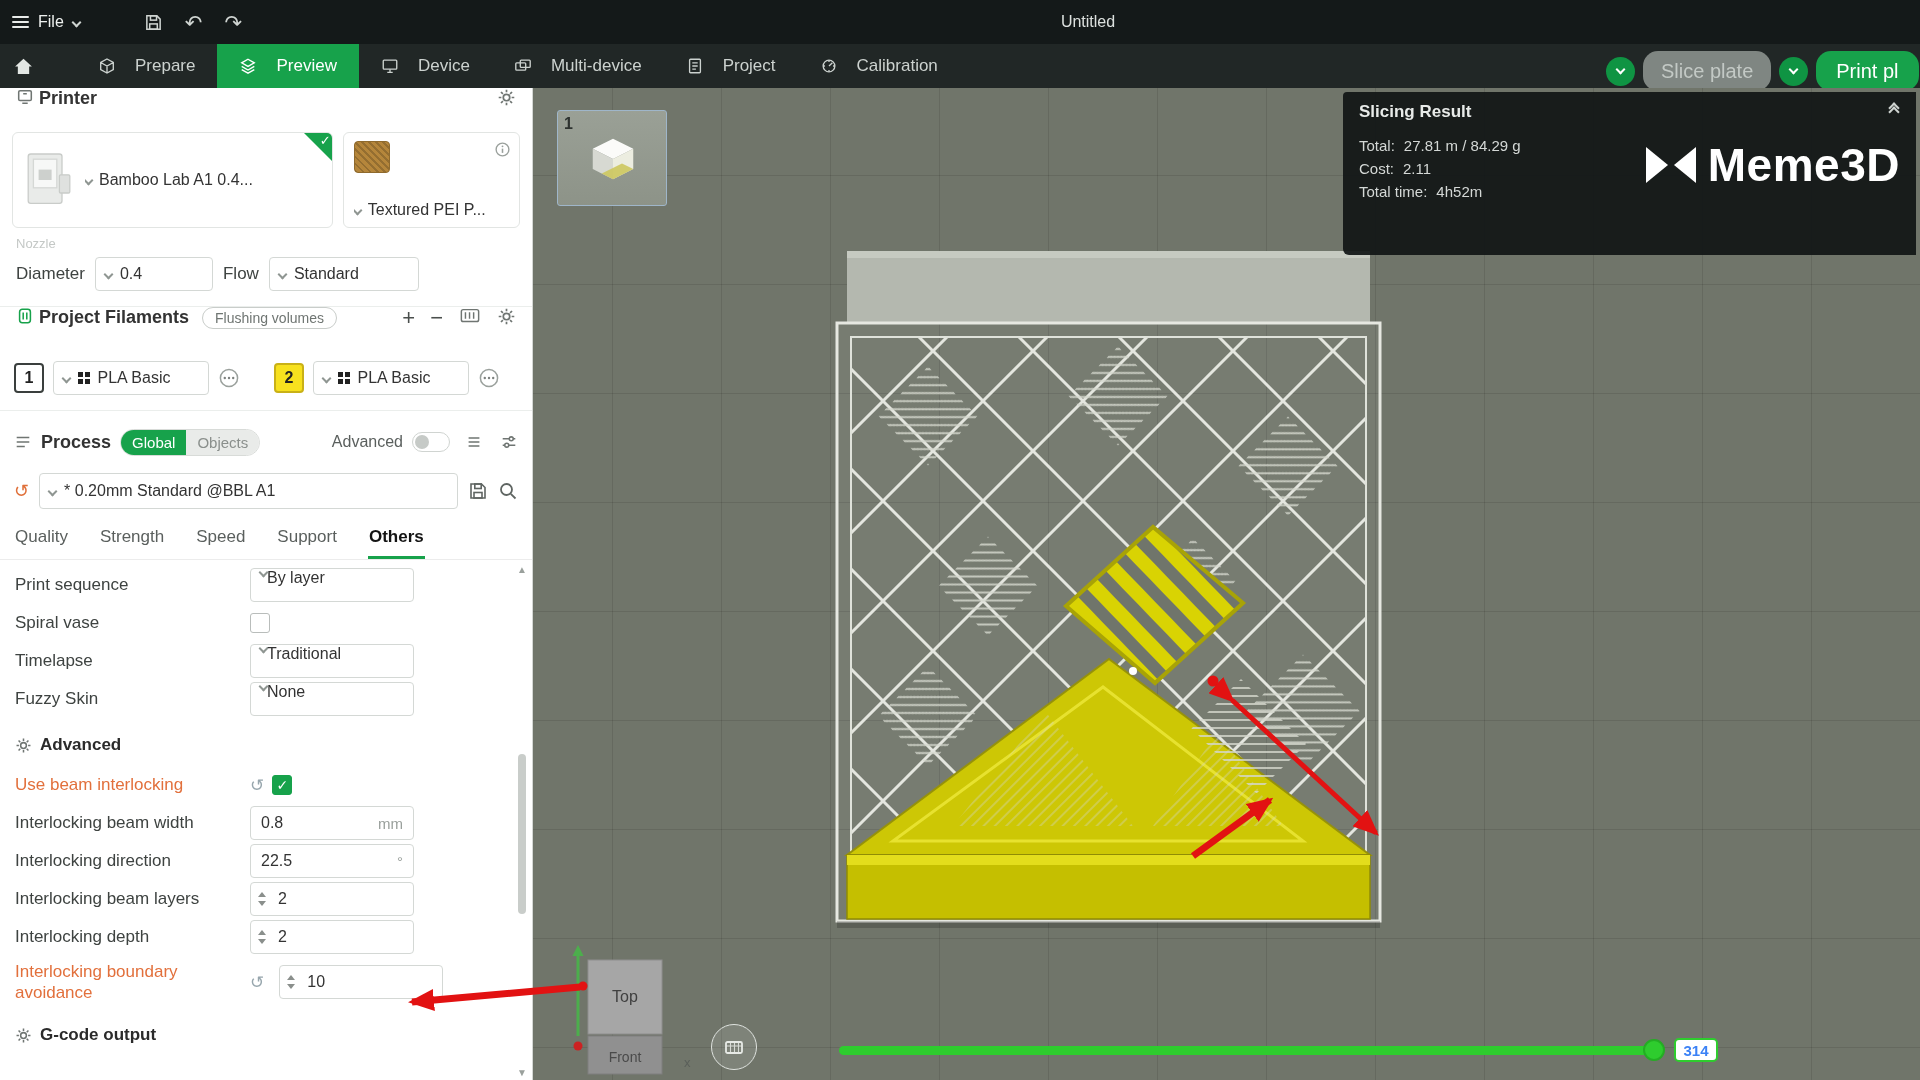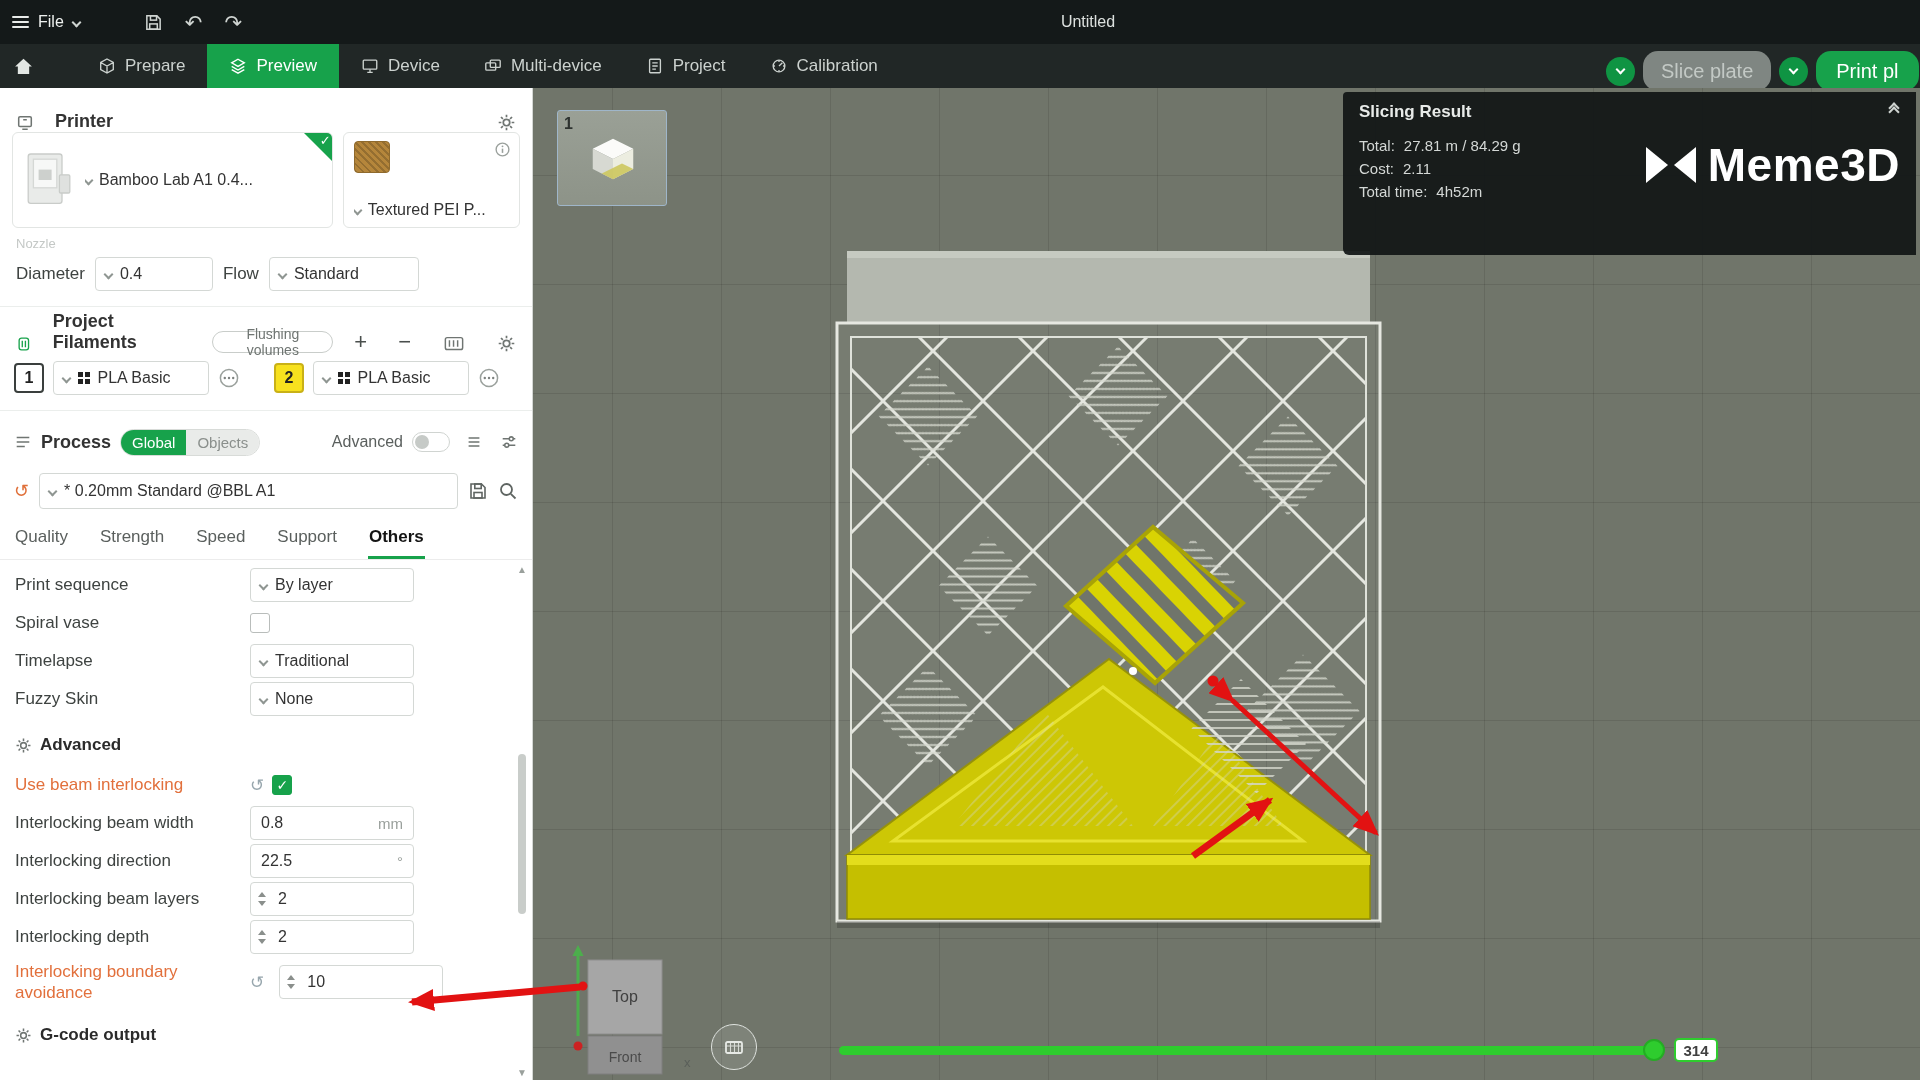--- a/index.html
+++ b/index.html
@@ -17,35 +17,35 @@
 .chev.white{border-color:#fff}
 .chev.up{transform:rotate(-135deg)}
 .tb-icons{display:flex;align-items:center;gap:22px;margin-left:64px}
 .tb-btn{background:none;border:none;color:#cfd4d1;font-size:21px;line-height:1;cursor:pointer;display:flex;align-items:center}
 .tb-title{position:absolute;left:1088px;transform:translateX(-50%);color:#dde1df;font-size:16px}
 
 
 .navbar{height:44px;flex:0 0 44px;background:#212726;display:flex;align-items:center;position:relative}
 .home-btn{width:46px;height:44px;display:flex;align-items:center;justify-content:center;background:none;border:none;cursor:pointer}
 .nav-tabs{display:flex;margin-left:30px;height:44px}
-.nav-tab{display:flex;align-items:center;gap:9px;padding:0 22px;color:#ccd2cf;font-size:17px;cursor:pointer;background:none;border:none}
+.nav-tab{display:flex;align-items:center;gap:19px;padding:0 22px;color:#ccd2cf;font-size:17px;cursor:pointer;background:none;border:none}
 .nav-tab.active{background:#17a24b;color:#fff}
 .nav-right{position:absolute;left:1606px;top:7px;display:flex;align-items:center;gap:8px}
 .chev-circle{width:29px;height:29px;border-radius:50%;background:#0f9443;display:flex;align-items:center;justify-content:center;border:none;cursor:pointer;flex:0 0 29px}
 .chev-circle .chev{margin-top:-3px}
 .pill-btn{height:40px;border-radius:15px;border:none;padding:0 18px;font-size:20px;cursor:pointer;white-space:nowrap}
 .pill-btn.disabled{background:#7f8682;color:#c3c9c5}
 .pill-btn.primary{background:#17a24b;color:#fff;padding:0 20px}
 
 
 .body-row{flex:1;display:flex;min-height:0}
 
 
 .sidebar{width:533px;flex:0 0 533px;background:#fff;display:flex;flex-direction:column;position:relative;z-index:2;border-right:1px solid #d4d7d4}
-.sec-header{display:flex;align-items:flex-end;gap:21px;padding:0 16px;height:44px;font-size:18px;font-weight:bold;color:#333}
+.sec-header{display:flex;align-items:flex-start;gap:5px;padding:0 16px;height:44px;font-size:18px;font-weight:bold;color:#333}
 .ml-auto{margin-left:auto}
 .icon-btn{background:none;border:none;cursor:pointer;display:flex;align-items:center;justify-content:center}
 .cards{display:flex;gap:10px;padding:0 12px;height:96px}
 .card{border:1px solid #e2e5e3;border-radius:6px;position:relative;background:#fff;cursor:pointer}
 .card-printer{flex:1.9;display:flex;align-items:center;gap:10px;padding:0 10px;overflow:hidden}
 .card-plate{flex:1;display:flex;flex-direction:column;justify-content:space-between;padding:8px 8px 8px 10px}
 .corner-check{position:absolute;top:-1px;right:-1px;width:0;height:0;border-top:30px solid #17a24b;border-left:30px solid transparent;border-top-right-radius:6px}
 .corner-check i{position:absolute;top:-29px;right:2px;color:#fff;font-style:normal;font-size:13px;font-weight:bold}
 .card-name{display:flex;align-items:center;gap:7px;font-size:16px;color:#333;white-space:nowrap;overflow:hidden}
 .plate-top{display:flex;justify-content:space-between;align-items:flex-start}
@@ -80,21 +80,21 @@
 .ptabs{display:flex;gap:30px;padding:0 14px;margin-top:10px;border-bottom:1px solid #ececec}
 .ptab{padding:8px 1px 9px;color:#5a5f5d;font-size:17px;cursor:pointer;background:none;border:none;border-bottom:3px solid transparent}
 .ptab.active{color:#141414;font-weight:bold;border-bottom-color:#17a24b}
 
 .settings-wrap{flex:1;min-height:0;position:relative}
 .settings{height:100%;overflow:hidden;padding:6px 50px 0 15px}
 .srow{display:flex;align-items:center;min-height:38px}
 .slabel{flex:1;font-size:17px;color:#3e4341;padding-right:8px;max-width:235px;line-height:1.25}
 .slabel.modified{color:#e2703c}
 .ctrl{width:164px;flex:0 0 164px;display:flex}
-.sel{height:34px;width:164px;border:1px solid #d4d8d5;border-radius:4px;display:flex;align-items:center;gap:8px;padding:0 9px;background:#fff;cursor:pointer}
+.sel{height:34px;width:164px;border:1px solid #d4d8d5;border-radius:4px;display:flex;align-items:flex-start;padding:0 9px;background:#fff;cursor:pointer}
 .sel .val{font-size:16px;color:#333}
 .cb{width:20px;height:20px;border:1.5px solid #b9bdbb;border-radius:3px;background:#fff;cursor:pointer;display:flex;align-items:center;justify-content:center}
 .cb.checked{background:#17a24b;border-color:#17a24b;color:#fff;font-size:14px;font-weight:bold}
 .inp{height:34px;width:164px;border:1px solid #d4d8d5;border-radius:4px;display:flex;align-items:center;justify-content:space-between;padding:0 10px;background:#fff}
 .inp .val{font-size:16px;color:#333}
 .inp .unit{color:#9aa09c;font-size:15px}
 .spin{height:34px;width:164px;border:1px solid #d4d8d5;border-radius:4px;display:flex;align-items:center;background:#fff}
 .sp-col{width:22px;display:flex;flex-direction:column;align-items:center;gap:4px;cursor:pointer}
 .sp-col i{width:0;height:0;border-left:4px solid transparent;border-right:4px solid transparent;display:block}
 .sp-up{border-bottom:5px solid #8a8f8c}
@@ -119,21 +119,21 @@
 .scheme-label{font-size:15px;font-weight:bold}
 .scheme-select{display:flex;align-items:center;gap:9px;background:rgba(255,255,255,0.07);border-radius:3px;padding:3px 12px;cursor:pointer;font-size:15px;color:#d4d8d6}
 .stat{display:flex;gap:9px;padding:0 16px;font-size:15px;color:#d4d8d6;line-height:23px}
 .brand{position:absolute;right:16px;top:46px;display:flex;align-items:center;gap:10px}
 .brand-text{font-size:46px;font-weight:bold;color:#fff;letter-spacing:.5px}
 .gizmo{position:absolute;left:27px;top:852px}
 .plate-btn{position:absolute;left:178px;top:936px;width:46px;height:46px;border-radius:50%;border:1.5px solid #dfe3df;background:rgba(255,255,255,0.10);display:flex;align-items:center;justify-content:center;cursor:pointer}
 .layer-slider{position:absolute;left:306px;top:950px;display:flex;align-items:center;gap:13px}
 .ls-track{width:822px;height:9px;border-radius:5px;background:#2ecc2e;position:relative;cursor:pointer}
 .ls-thumb{position:absolute;right:-4px;top:-7px;width:22px;height:22px;border-radius:50%;background:#2ecc2e;border:2px solid #23ad23;cursor:pointer}
-.ls-badge{height:24px;min-width:44px;border:2px solid #2ecc2e;border-radius:5px;background:#fff;color:#404040;font-size:15px;font-weight:bold;display:flex;align-items:center;justify-content:center;padding:0 7px}
+.ls-badge{height:24px;min-width:44px;border:2px solid #2ecc2e;border-radius:5px;background:#fff;color:#3b82f6;font-size:15px;font-weight:bold;display:flex;align-items:center;justify-content:center;padding:0 7px}
 .annotations{position:absolute;inset:0;width:1920px;height:1080px;pointer-events:none;z-index:60}
 svg{display:block}
 </style>
 </head>
 <body>
 
 <svg width="0" height="0" style="position:absolute">
   <defs>
     <g id="i-gear" fill="none" stroke="currentColor" stroke-width="1.8">
       <circle cx="10" cy="10" r="3.4"></circle>

